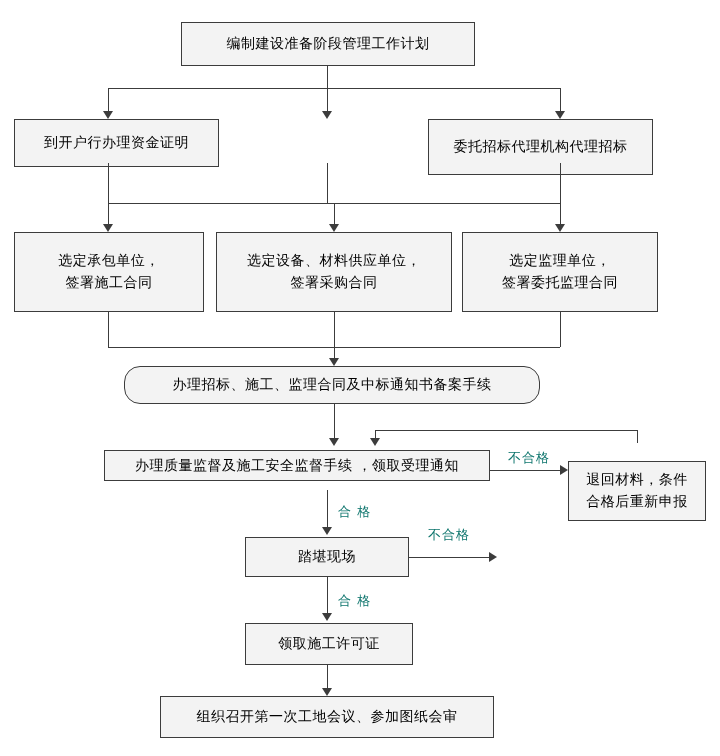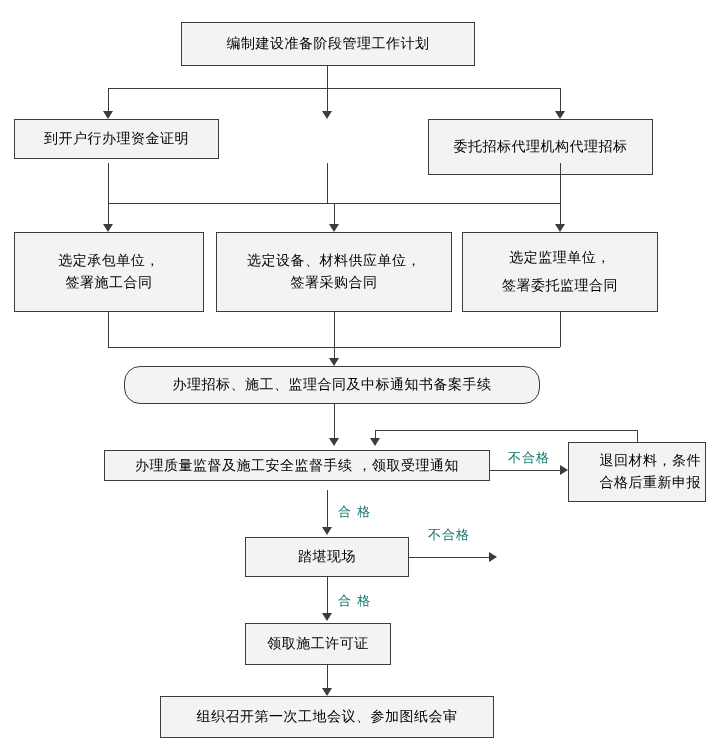--- a/index.html
+++ b/index.html
@@ -22,21 +22,21 @@
     background: #f3f3f3;
     color: #000000;
     display: flex;
     flex-direction: column;
     align-items: center;
     justify-content: center;
     text-align: center;
     font-size: 14px;
     line-height: 1.55;
     letter-spacing: 0.5px;
-    padding: 14px 4px;
+    padding: 2px 4px;
   }
   .node .line {
     display: block;
     white-space: nowrap;
   }
   .node.small {
     font-size: 13.5px;
   }
   .edge {
     position: absolute;
@@ -69,63 +69,63 @@
 </style>
 </head>
 <body>
 
 <div id="canvas">
 
   <div class="node" style="left:181px; top:22px; width:294px; height:44px;">
     <span class="line">编制建设准备阶段管理工作计划</span>
   </div>
 
-  <div class="node" style="left:14px; top:119px; width:205px; height:40px;">
+  <div class="node" style="left:14px; top:119px; width:205px; height:48px;">
     <span class="line">到开户行办理资金证明</span>
   </div>
 
 
   <div class="node" style="left:428px; top:119px; width:225px; height:56px;">
     <span class="line">委托招标代理机构代理招标</span>
   </div>
 
   <div class="node" style="left:14px; top:232px; width:190px; height:80px;">
     <span class="line">选定承包单位，</span>
     <span class="line">签署施工合同</span>
   </div>
 
   <div class="node" style="left:216px; top:232px; width:236px; height:80px;">
     <span class="line">选定设备、材料供应单位，</span>
     <span class="line">签署采购合同</span>
   </div>
 
-  <div class="node" style="left:462px; top:232px; width:196px; height:80px;justify-content:space-between;">
+  <div class="node" style="left:462px; top:232px; width:196px; height:80px;">
     <span class="line">选定监理单位，</span>
     <span class="line">签署委托监理合同</span>
   </div>
 
   <div class="node" style="left:124px; top:366px; width:416px; height:38px;border-radius:16px;">
     <span class="line">办理招标、施工、监理合同及中标通知书备案手续</span>
   </div>
 
   <div class="node" style="left:104px; top:450px; width:386px; height:31px;">
     <span class="line">办理质量监督及施工安全监督手续 ，领取受理通知</span>
   </div>
 
-  <div class="node" style="left:568px; top:442px; width:138px; height:60px;align-items:flex-end;">
+  <div class="node" style="left:568px; top:461px; width:138px; height:60px;">
     <span class="line">退回材料，条件</span>
     <span class="line">合格后重新申报</span>
   </div>
 
   <div class="node" style="left:245px; top:537px; width:164px; height:40px;">
     <span class="line">踏堪现场</span>
   </div>
 
 
-  <div class="node" style="left:245px; top:623px; width:146px; height:42px;">
+  <div class="node" style="left:245px; top:623px; width:168px; height:42px;">
     <span class="line">领取施工许可证</span>
   </div>
 
   <div class="node" style="left:160px; top:696px; width:334px; height:42px;">
     <span class="line">组织召开第一次工地会议、参加图纸会审</span>
   </div>
 
   <div class="edge v" style="left:327px; top:66px; height:22px;"></div>
   <div class="edge h" style="left:108px; top:88px; width:452px;"></div>
   <div class="edge v" style="left:108px; top:88px; height:23px;"></div>

